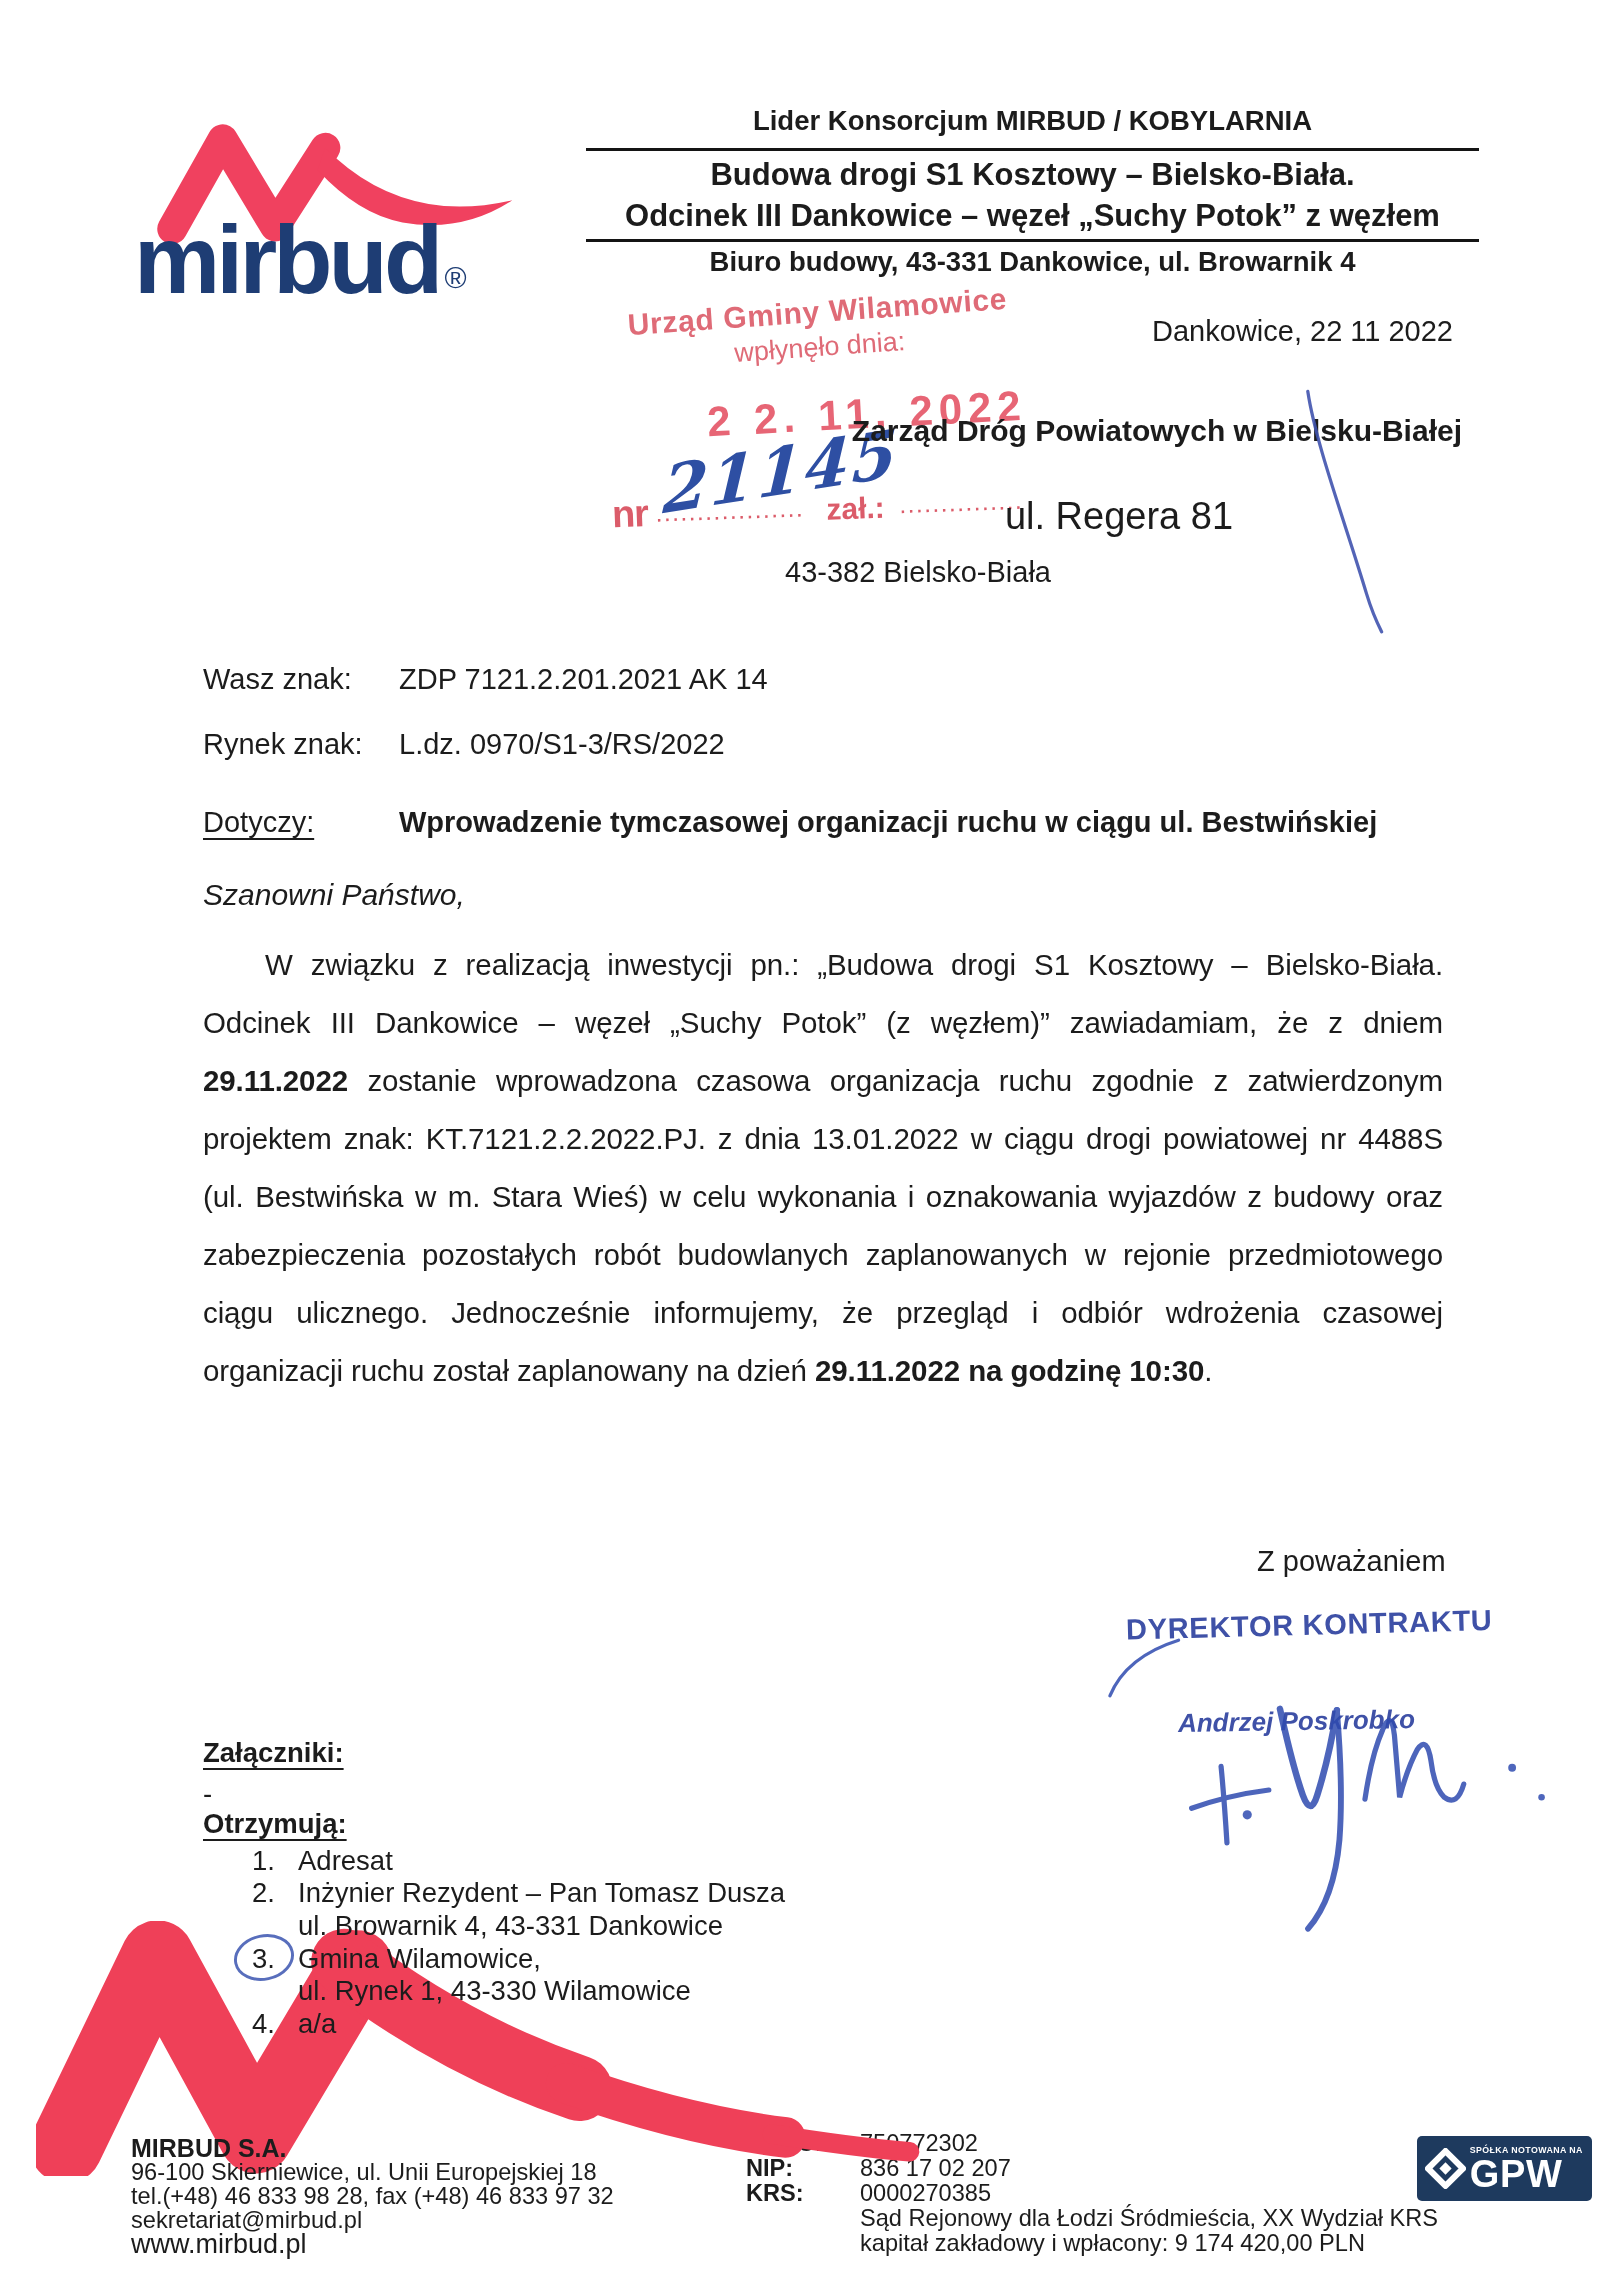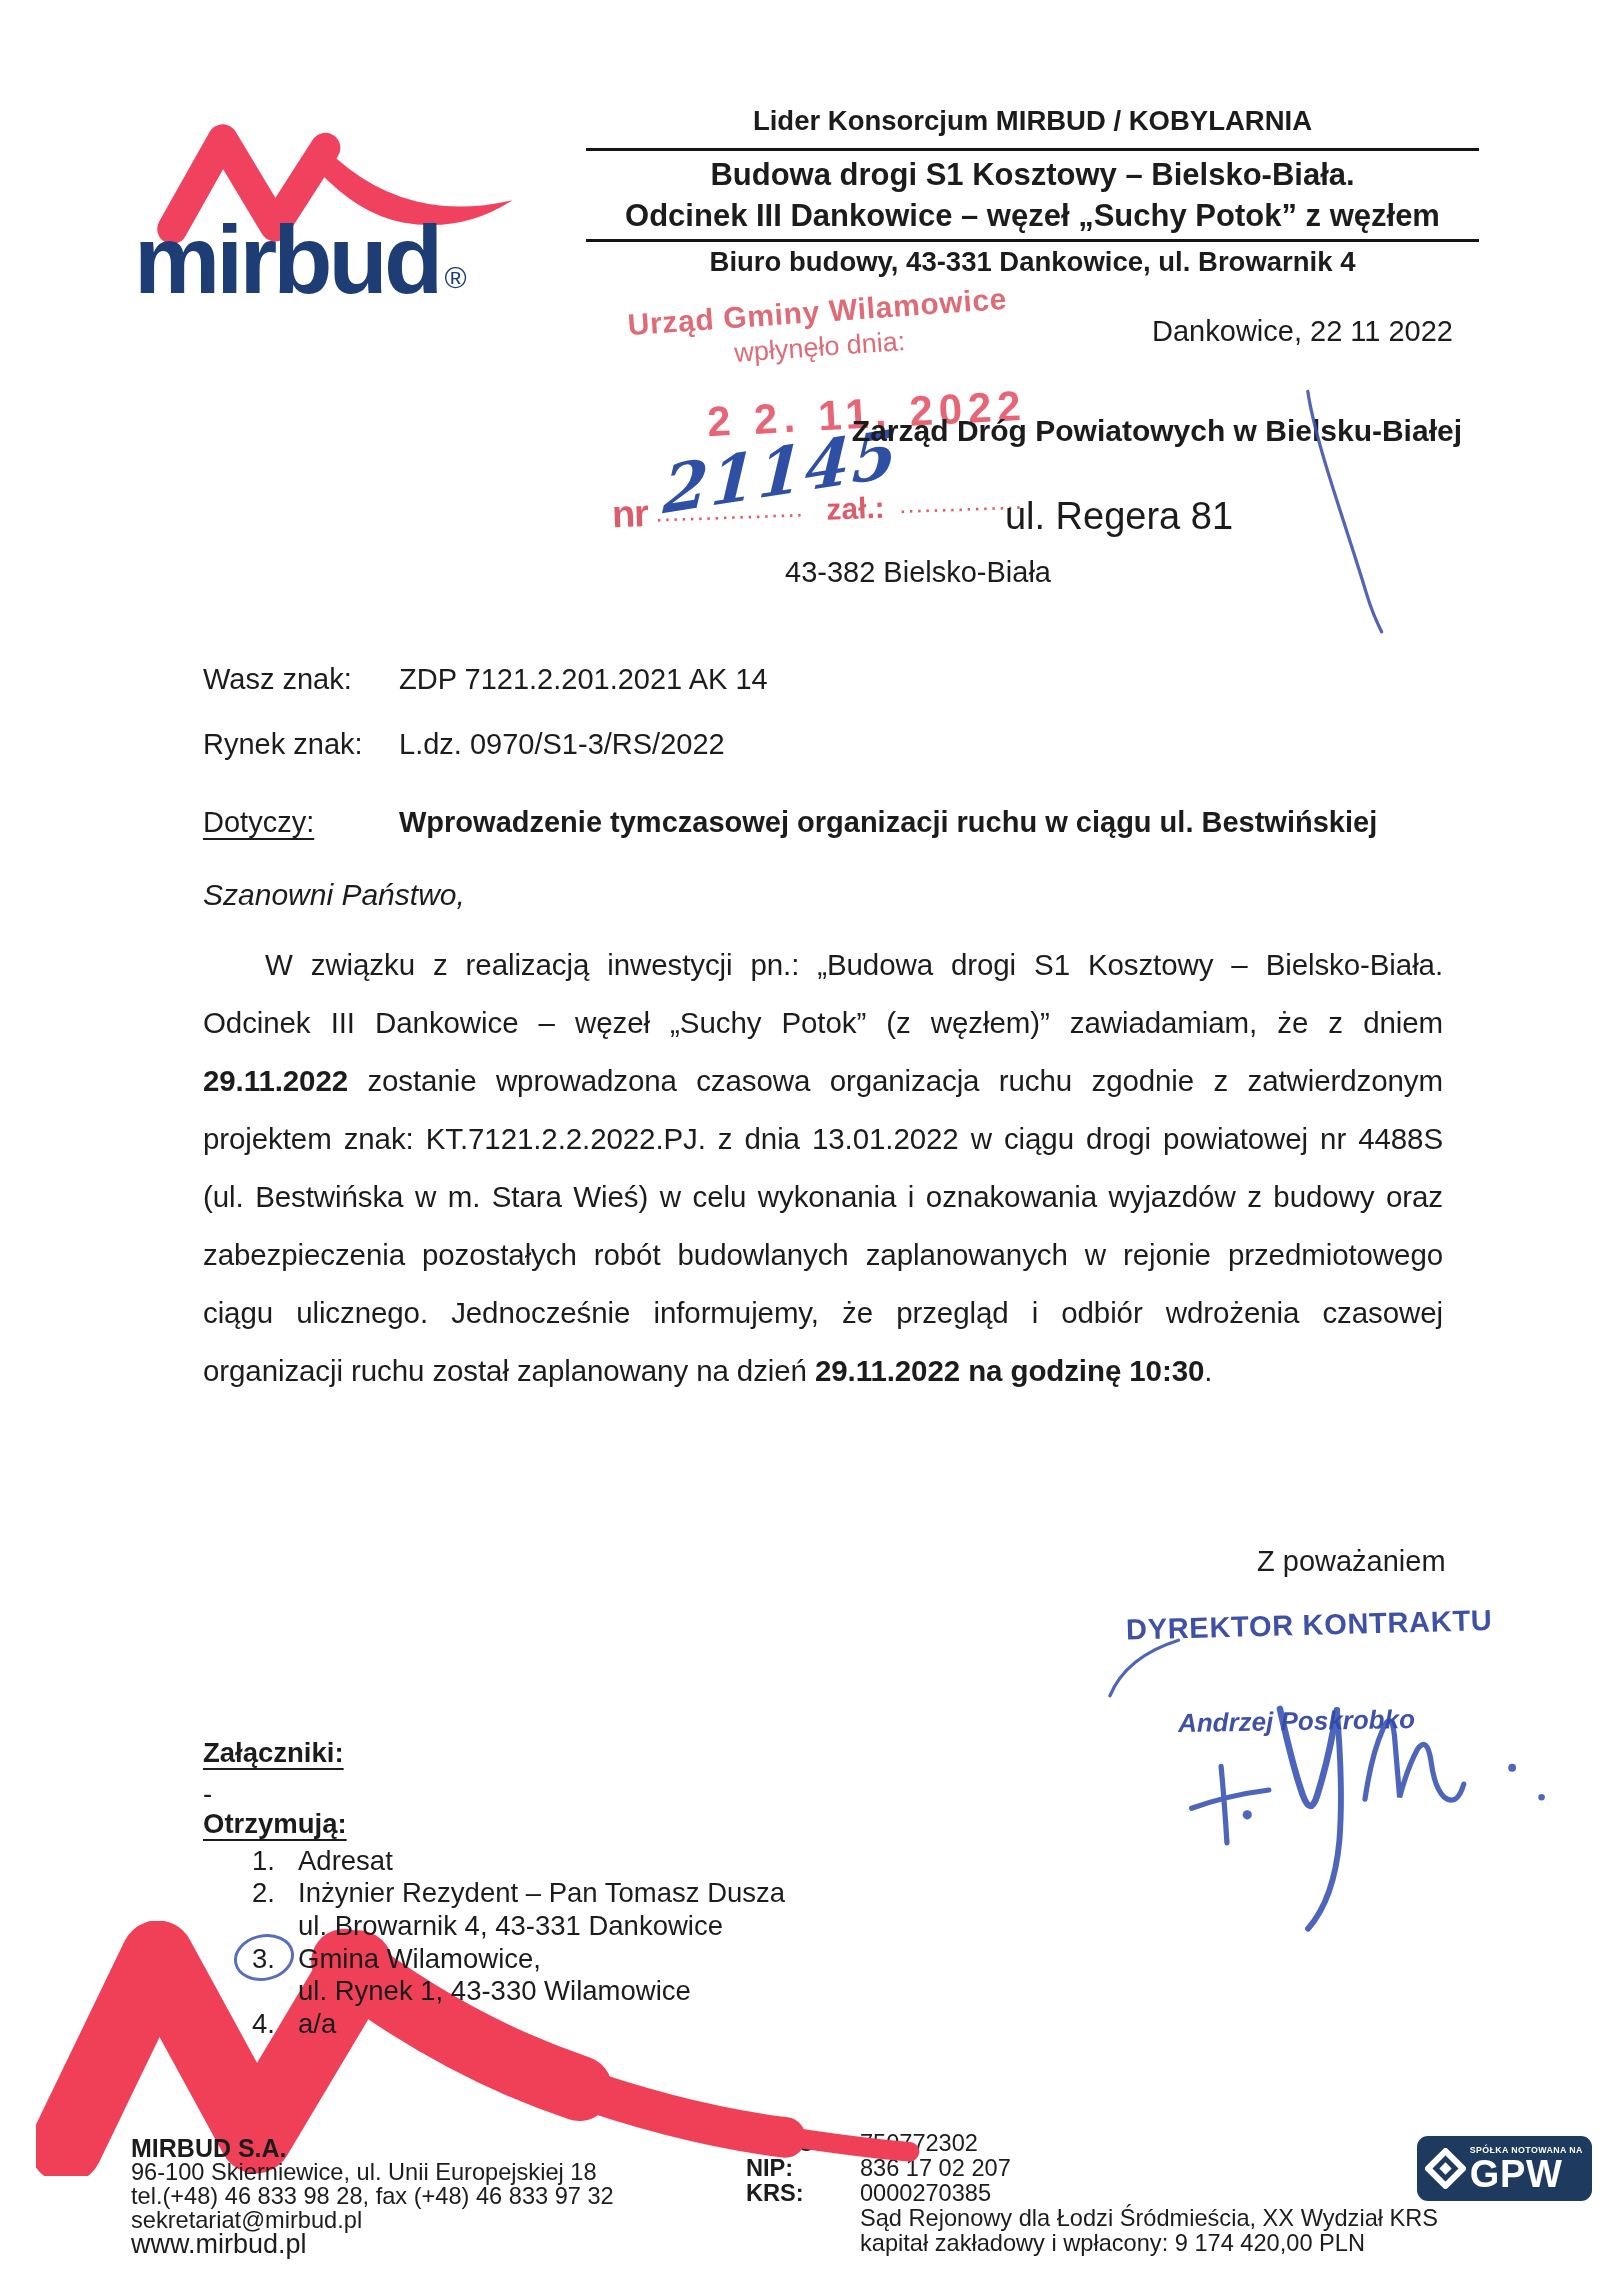--- a/index.html
+++ b/index.html
@@ -95,21 +95,21 @@
   .f-left{position:absolute;left:131px;top:2136px;font-size:23.6px;line-height:24px;z-index:2;}
   .f-left .company{font-size:25px;font-weight:700;}
   .f-left .web{font-size:27px;}
   .f-mid{position:absolute;left:746px;top:2131px;font-size:23.6px;line-height:25px;}
   .f-mid .row{display:flex;}
   .f-mid .lab{width:106px;text-align:left;font-weight:700;flex:0 0 auto;}
   .f-mid .val{margin-left:7.9px;}
   .f-mid .cont{margin-left:114px;}
   .gpw{
     position:absolute;left:1417px;top:2136px;width:175px;height:65px;background:#1e3a5e;
-    border-radius:11px;display:flex;align-items:center;z-index:2;
+    border-radius:5px;display:flex;align-items:center;z-index:2;
   }
   .gpw-icon{width:41px;height:41px;margin-left:7.9px;flex:0 0 auto;}
   .gpw-texts{margin-left:3.9px;color:#ffffff;}
   .gpw-small{font-size:8.8px;font-weight:700;letter-spacing:0.4px;white-space:nowrap;}
   .gpw-big{font-size:38px;font-weight:800;line-height:1;letter-spacing:0.7px;}
 </style>
 </head>
 <body>
 
 <div class="page">

